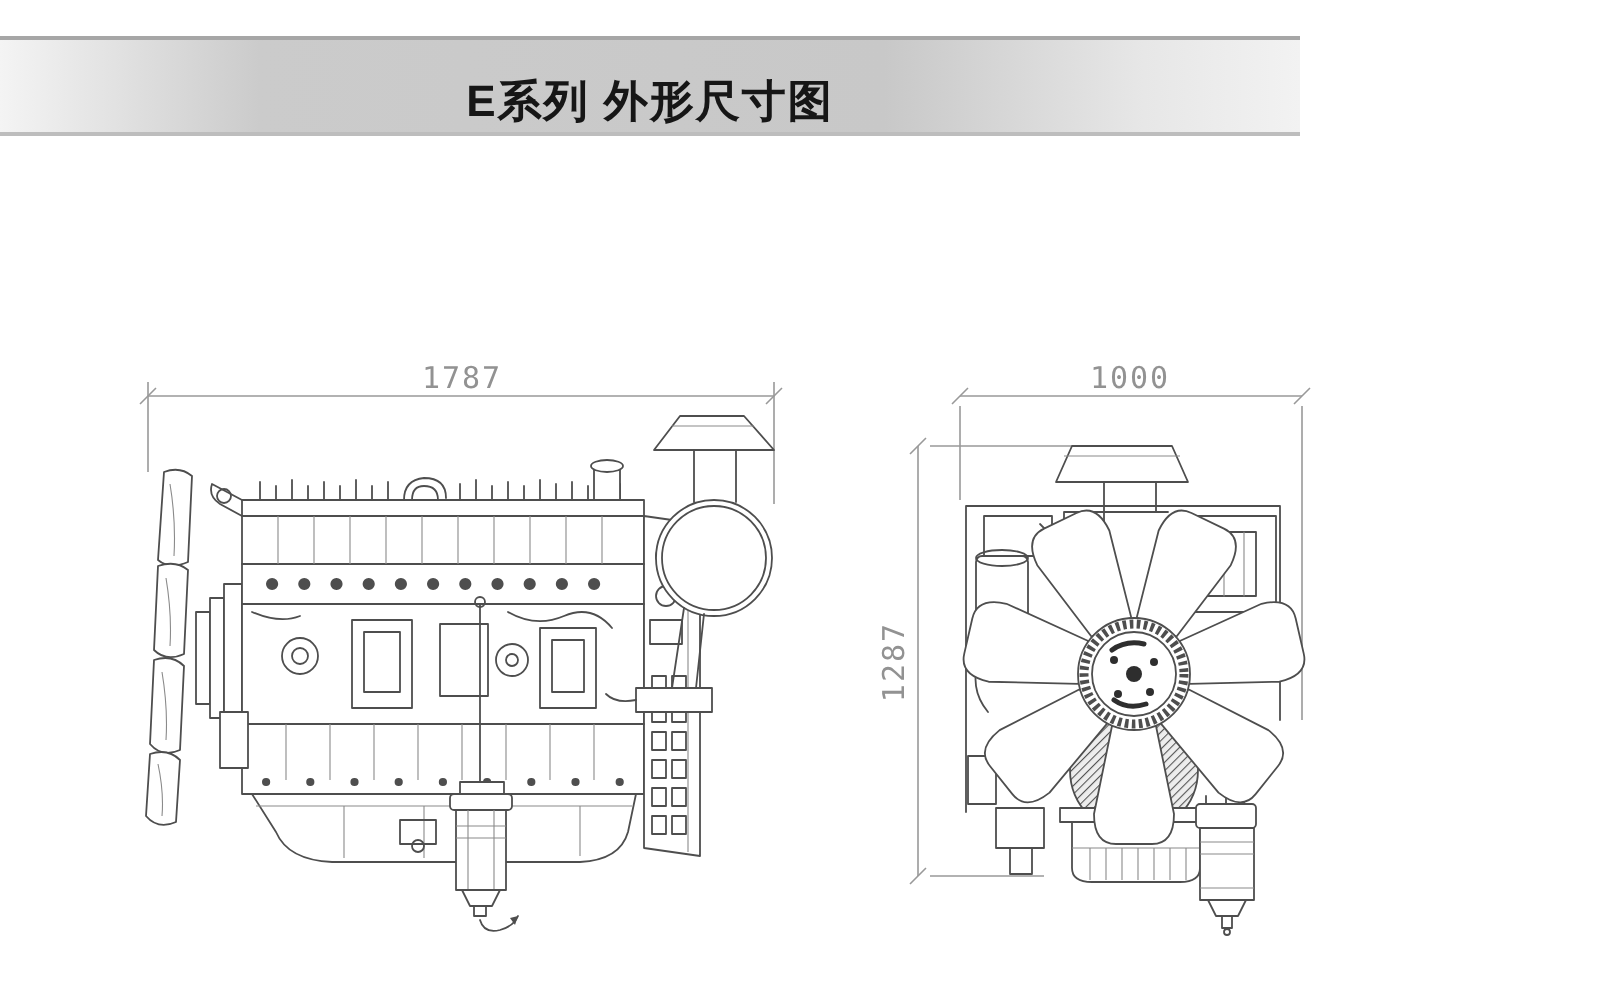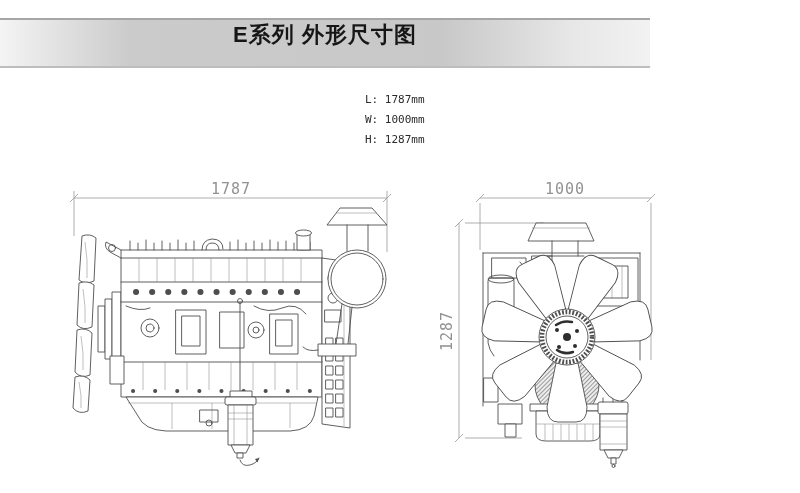--- a/index.html
+++ b/index.html
@@ -1,21 +1,21 @@
 <!DOCTYPE html>
 <html><head>
 <meta charset="utf-8">
 <style>
   html,body{margin:0;padding:0;background:#fff}
   .page{position:relative;width:800px;height:493px;background:#fff;overflow:hidden;
         font-family:"Liberation Sans",sans-serif}
   .banner{position:absolute;left:0;top:18px;width:650px;height:50px;box-sizing:border-box;
         background:linear-gradient(90deg,#f4f4f4 0%,#cbcbcb 20%,#c8c8c8 68%,#e7e7e7 88%,#f2f2f2 100%);
         border-top:2px solid #a6a6a6;border-bottom:2px solid #bdbdbd;
-        display:flex;align-items:flex-start;justify-content:center}
+        display:flex;align-items:flex-end;justify-content:center}
   .banner h1{margin:0;font-size:22px;font-weight:bold;color:#161616;letter-spacing:1px}
   .specs{position:absolute;left:365px;top:90px;font-family:"DejaVu Sans Mono",monospace;
         font-size:11px;color:#2b2b2b;line-height:20px;white-space:pre}
   svg.drawing{position:absolute;left:0;top:0}
   .ln{stroke:#4e4e4e;stroke-width:.9;fill:none;stroke-linejoin:round;stroke-linecap:round}
   .fw{fill:#fff;stroke:#4e4e4e;stroke-width:.9;stroke-linejoin:round}
   .thin{stroke:#8a8a8a;stroke-width:.55;fill:none}
   .dim{stroke:#999;stroke-width:.8;fill:none}
   .dots{stroke:#4e4e4e;stroke-width:6;stroke-dasharray:.1 16;stroke-linecap:round}
   .dots2{stroke:#4e4e4e;stroke-width:4;stroke-dasharray:.1 22;stroke-linecap:round}
@@ -23,21 +23,20 @@
 </style>
 </head>
 <body>
 
 <div class="page">
 
   <div class="banner">
     <h1>E系列 外形尺寸图</h1>
   </div>
 
-  <div class="specs"><div>L: 1787mm</div><div>W: 1000mm</div><div>H: 1287mm</div></div>
 
   <svg class="drawing" width="800" height="493" viewBox="0 0 800 493">
     <defs>
       <pattern id="hatch" width="3" height="3" patternUnits="userSpaceOnUse" patternTransform="rotate(45)">
         <rect width="3" height="3" fill="#ededed"></rect>
         <line x1="0" y1="0" x2="0" y2="3" stroke="#555" stroke-width="1.1"></line>
       </pattern>
     </defs>
 
     <g>

